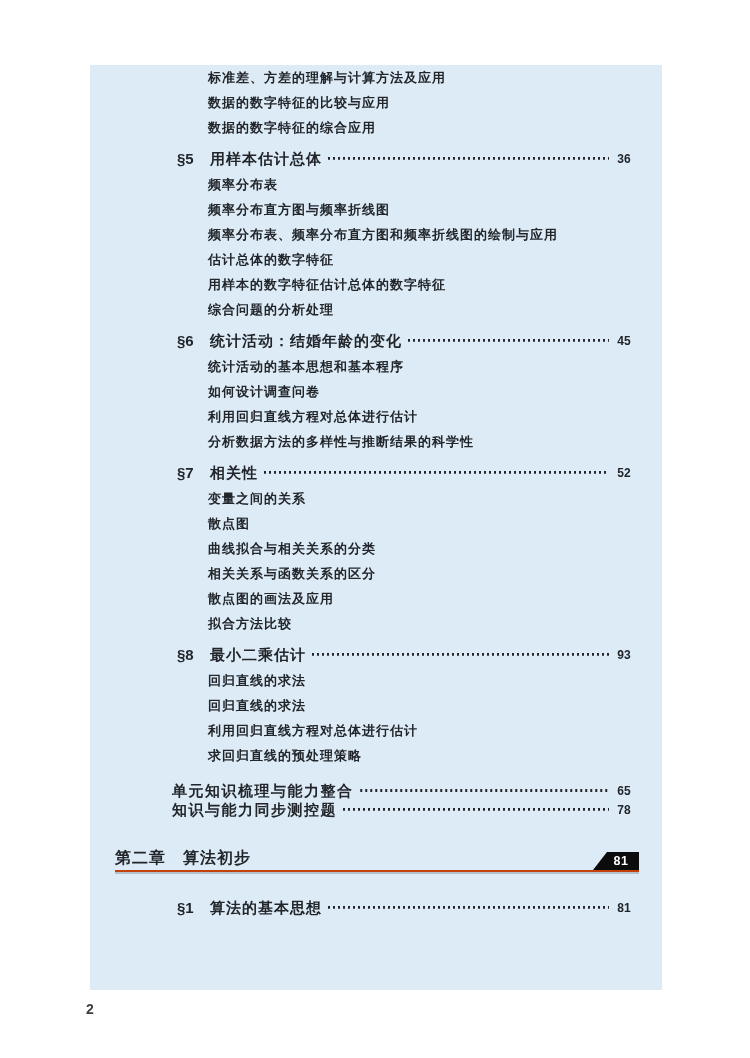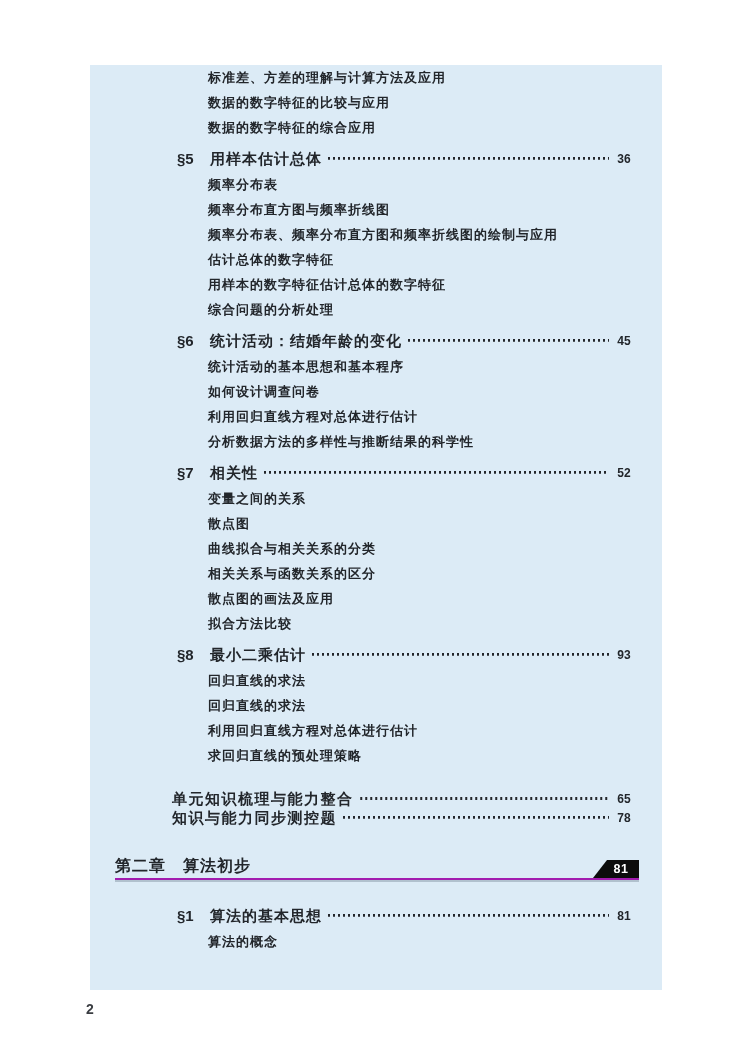--- a/index.html
+++ b/index.html
@@ -19,35 +19,35 @@
   
   .sub{margin-left:118px;margin-top:12px;font-size:13px;line-height:13px;letter-spacing:1px;}
   .sub.first{text-align:center;}
   .sub.top{margin-top:0;}
   
   .sec{margin-left:87px;margin-top:17px;font-size:15px;line-height:15px;}
   .sec .marker{width:33px;letter-spacing:0;}
   .sec .title{letter-spacing:1px;white-space:nowrap;}
   
   .unit{margin-left:82px;font-size:15px;line-height:15px;}
-  .unit.u1{margin-top:29px;}
+  .unit.u1{margin-top:21px;}
   .unit.u2{margin-top:4px;}
   .unit .title{letter-spacing:1.5px;white-space:nowrap;}
   
   .leader{
     flex:1;height:2.5px;margin:0 7px 0 6px;min-width:20px;
     background-image:repeating-linear-gradient(to right,#23262b 0 2px,transparent 2px 5px);
     background-position:center;
   }
   .pagenum{font-size:12px;line-height:12px;letter-spacing:0;flex:none;min-width:16px;text-align:center;}
   
   .chapter{
     position:relative;margin:33px -7px 0 25px;
     padding-bottom:4px;
-    border-bottom:2px solid #a21caf;
+    border-bottom:2px solid #c2410c;
     box-shadow:0 2px 0 rgba(125,142,158,0.45);
     display:flex;align-items:flex-end;
     font-size:16px;line-height:16px;font-weight:bold;letter-spacing:1px;
   }
   .badge{
     position:absolute;right:0;bottom:0;
     width:46px;height:18px;background:#0c0c0c;
     clip-path:polygon(14px 0,100% 0,100% 100%,0 100%);
     color:#ffffff;font-size:12.5px;font-weight:bold;
     display:flex;align-items:center;justify-content:center;
@@ -177,19 +177,16 @@
     <span>第二章　算法初步</span>
     <span class="badge">81</span>
   </div>
 
   <div class="row sec s1">
     <span class="marker">§1</span>
     <span class="title">算法的基本思想</span>
     <span class="leader"></span>
     <span class="pagenum">81</span>
   </div>
-  <div class="row sub first">
-      <span>算法的概念</span>
-    </div>
 
 </div>
 
 <div class="folio">2</div>
 
 </body></html>

